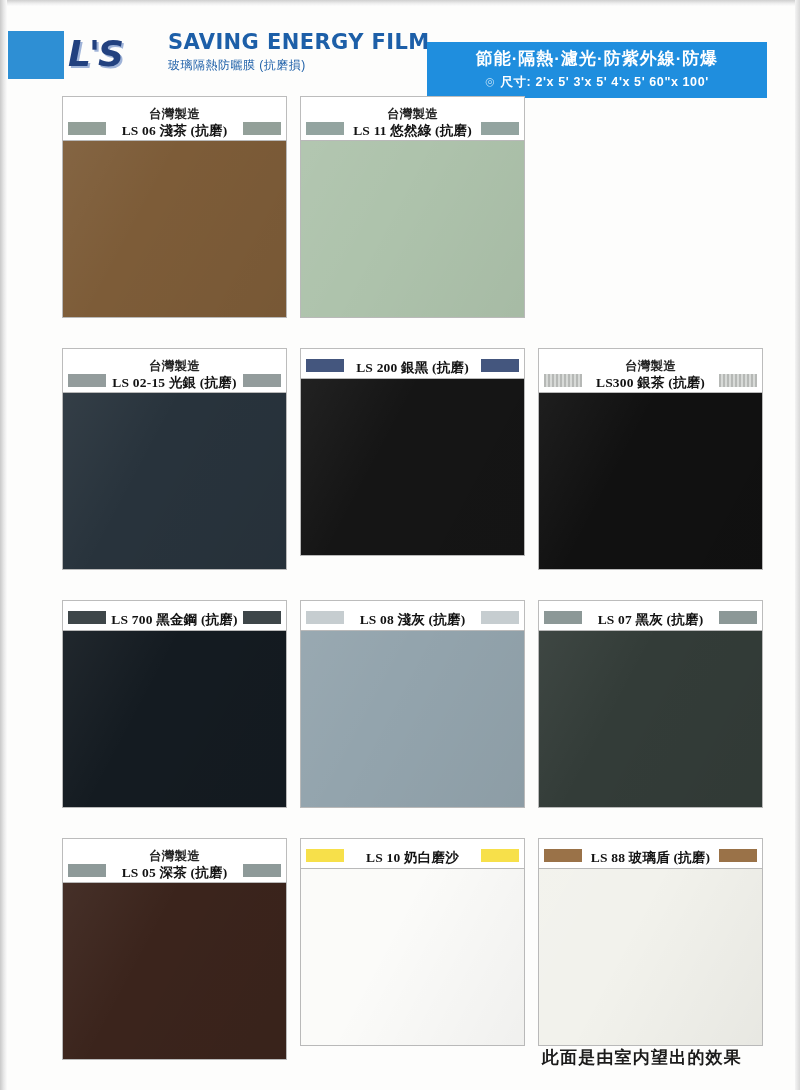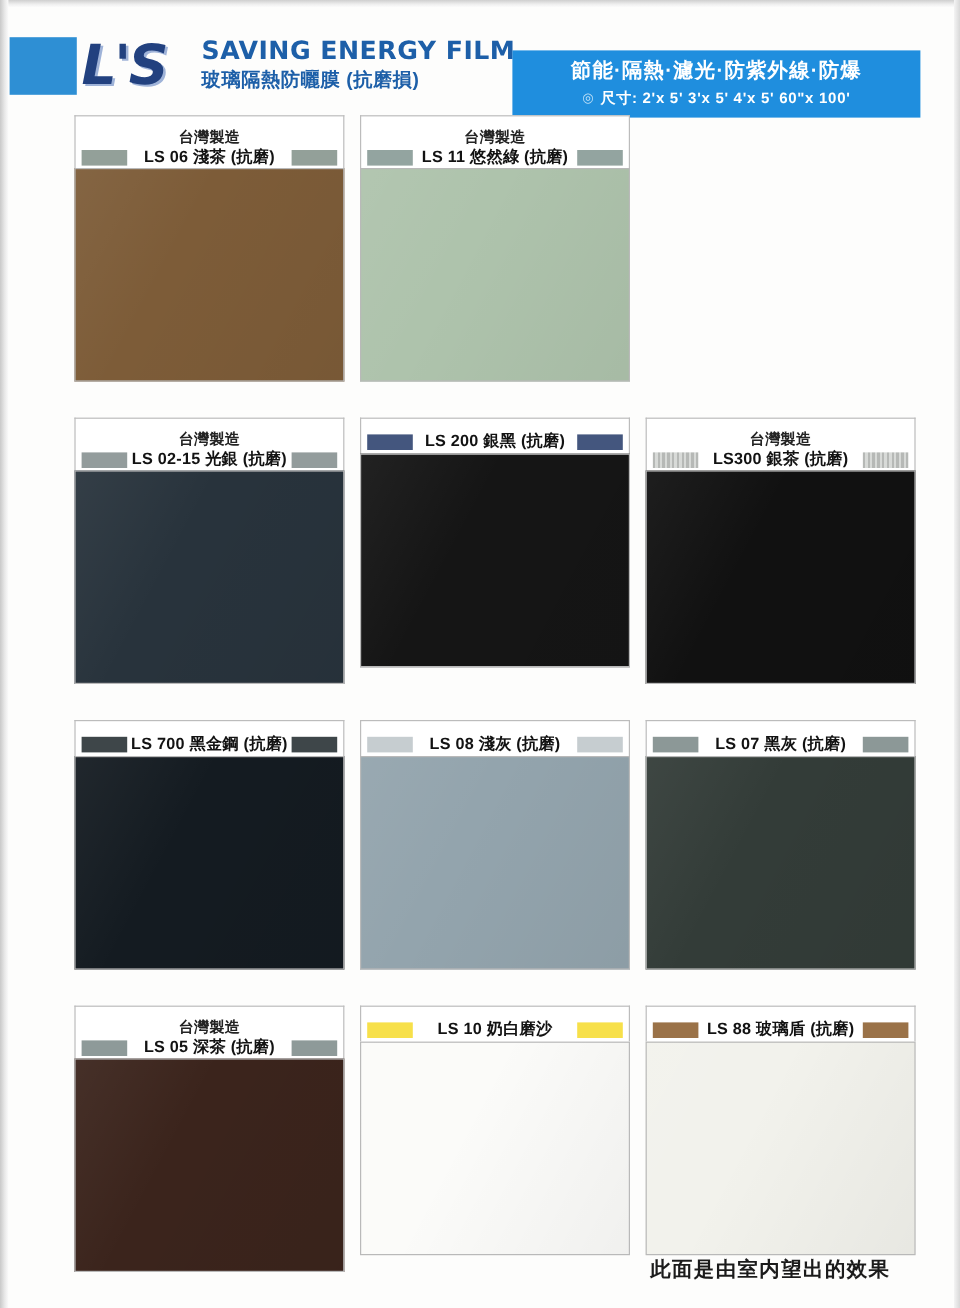--- a/index.html
+++ b/index.html
@@ -60,21 +60,21 @@
   }
   .logo-mark {
     position: absolute;
     left: 68px;
     top: 2px;
     width: 96px;
     height: 52px;
     font-family: "DejaVu Sans", sans-serif;
     font-weight: 700;
     font-style: italic;
-    font-size: 46px;
+    font-size: 36px;
     line-height: 52px;
     letter-spacing: -2px;
     color: #22417f;
     text-shadow: 2px 2px 0 #9fb3d8;
   }
   .brand-text {
     position: absolute;
     left: 168px;
     top: 4px;
     width: 240px;
@@ -82,22 +82,22 @@
   .brand-en {
     font-family: "DejaVu Sans", sans-serif;
     font-weight: 700;
     font-size: 21px;
     letter-spacing: 0.4px;
     color: #1d5fa8;
     white-space: nowrap;
   }
   .brand-zh {
     margin-top: 3px;
-    font-weight: 700;
-    font-size: 16px;
+    font-weight: 400;
+    font-size: 12px;
     letter-spacing: 0.5px;
     color: #1d5fa8;
     white-space: nowrap;
   }
 
   .banner {
     position: absolute;
     left: 427px;
     top: 16px;
     width: 340px;
@@ -166,23 +166,23 @@
   .origin {
     text-align: center;
     font-size: 12.5px;
     line-height: 16px;
     font-weight: 600;
     color: #242424;
     letter-spacing: 0.3px;
   }
   .name-row {
     display: flex;
-    align-items: center;
     justify-content: space-between;
     height: 24px;
+    font-family: Liberation Serif, serif;
   }
   .chip {
     width: 38px;
     height: 13px;
     flex: 0 0 38px;
     background: #8e9a99;
   }
   .chip.speckle {
     background:
       repeating-linear-gradient(90deg, rgba(0,0,0,0.10) 0 2px, rgba(255,255,255,0.12) 2px 4px),

